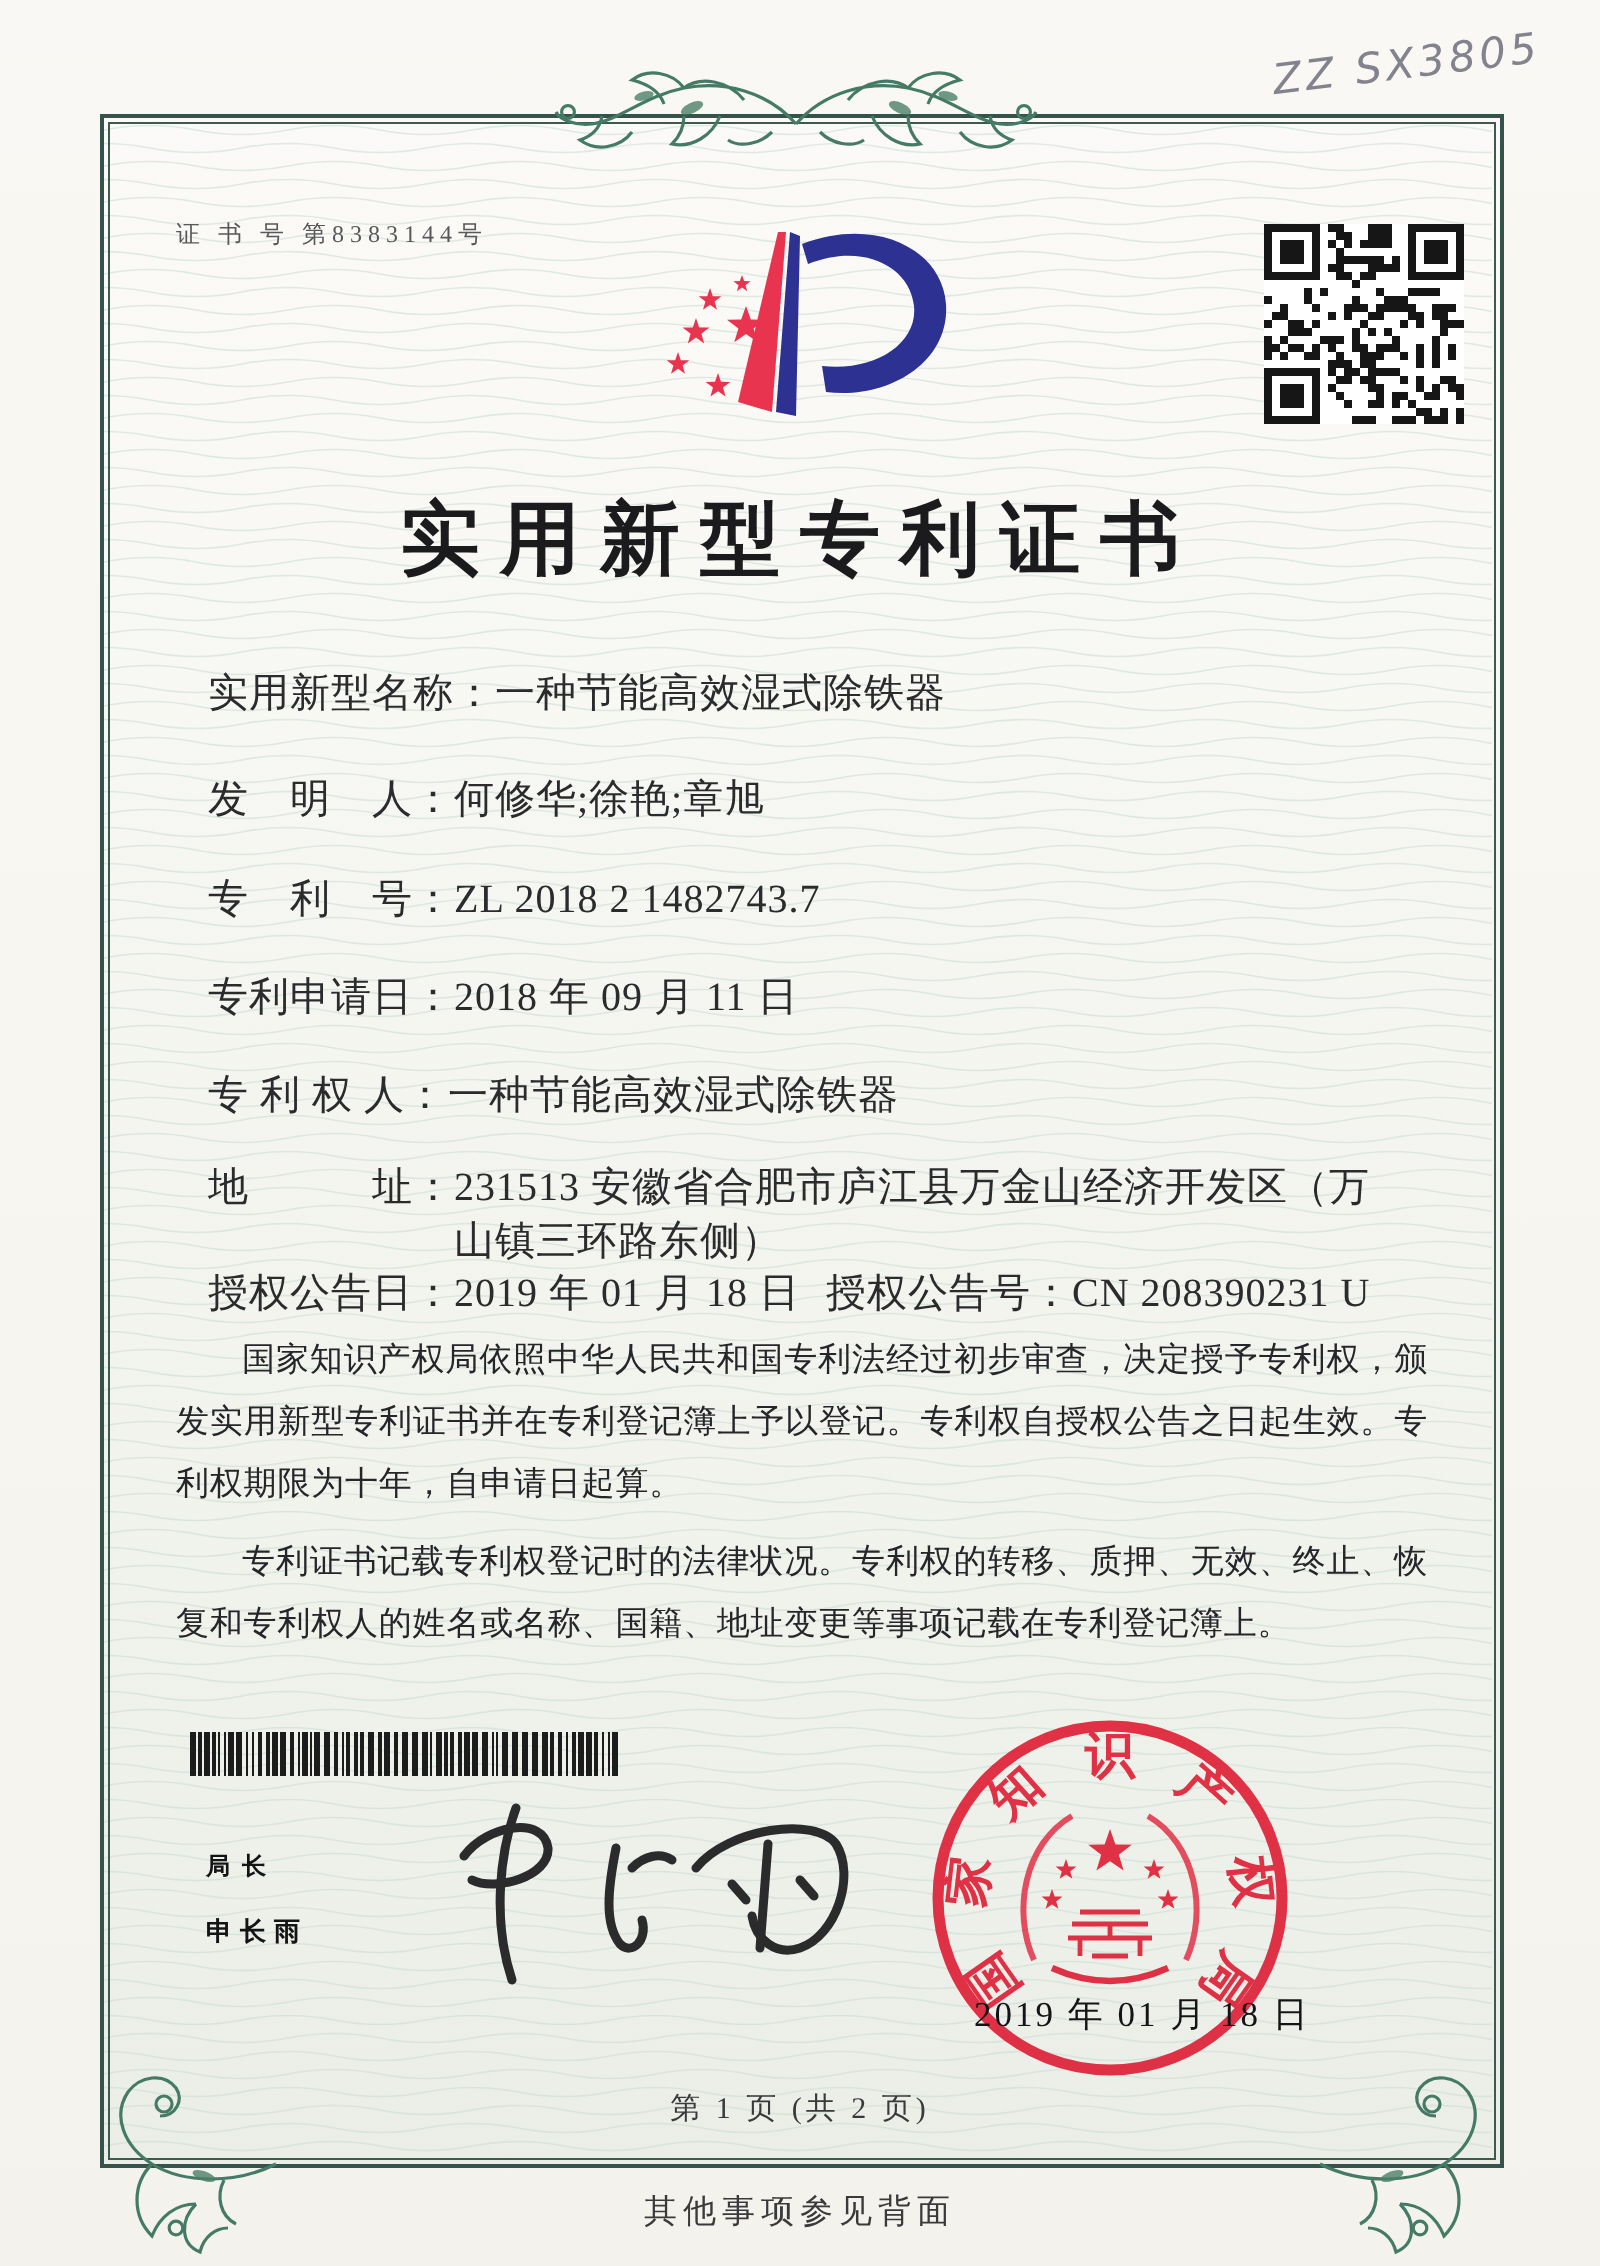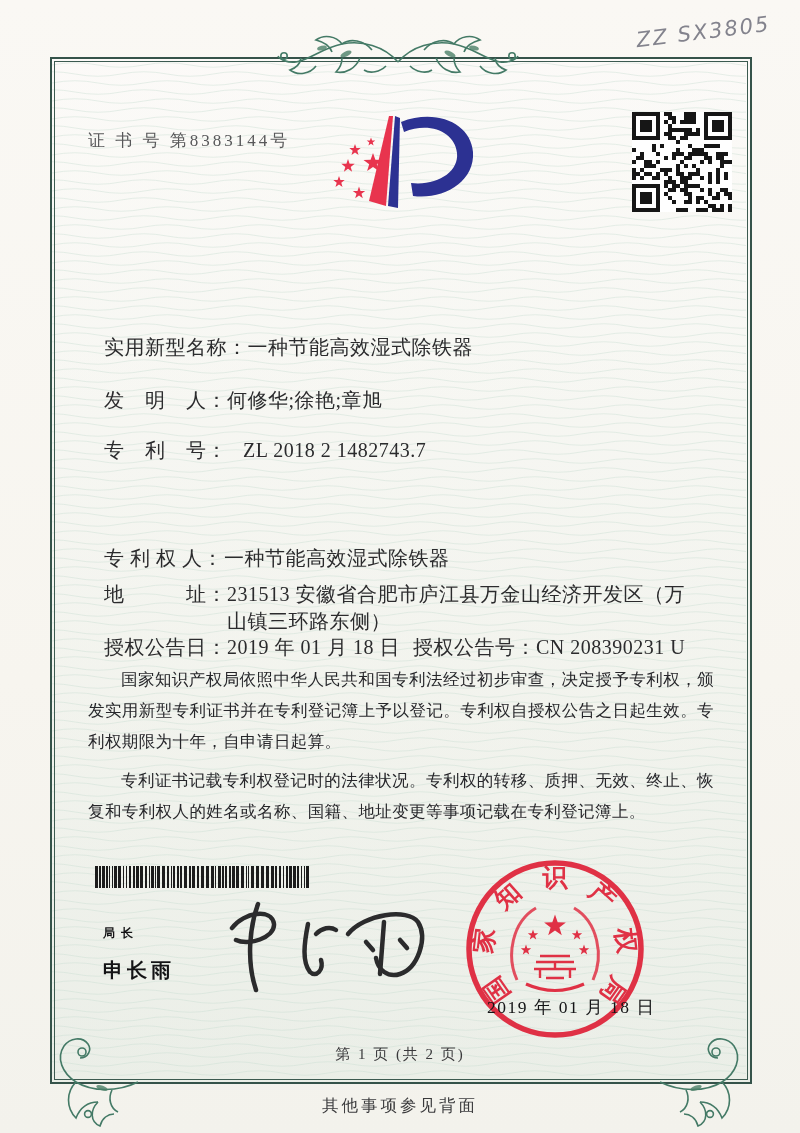--- a/index.html
+++ b/index.html
@@ -12,39 +12,39 @@
   #frame{left:50px;top:57px;width:698px;height:1023px;border:2.5px solid #35534a;
     overflow:hidden;background:linear-gradient(180deg,rgba(255,255,255,.35),rgba(203,224,214,.22));}
   #frame-inner{position:absolute;inset:2px;border:1px solid #3c5a50;}
   #waves{position:absolute;inset:0;}
 
   
   #annotation{left:636px;top:20px;transform:rotate(-7deg);color:#83838d;
     font-family:"DejaVu Sans",sans-serif;font-style:italic;font-size:21px;letter-spacing:2px;}
 
   
-  #cert-no{left:88px;top:129px;font-size:17px;color:#58585a;letter-spacing:3px;}
+  #cert-no{left:88px;top:109px;font-size:12px;color:#58585a;letter-spacing:3px;}
   #title{left:0;right:0;top:242px;text-align:center;font-size:40px;font-weight:700;
     letter-spacing:10px;color:#1b1b1d;}
 
   
   .row{position:absolute;left:104px;width:630px;display:flex;font-size:20px;color:#2b2b2d;line-height:27px;}
   .lbl{flex:0 0 120px;letter-spacing:.5px;white-space:nowrap;}
   .val{letter-spacing:.5px;}
   #row-addr .val{width:475px;}
   #row-grant .gval{flex:0 0 186px;}
 
   
   .para{position:absolute;left:88px;width:626px;font-size:16.5px;line-height:31px;
     color:#26262a;text-align:justify;text-indent:2em;letter-spacing:.4px;}
 
   
   #barcode{left:95px;top:866px;}
   #sig-title{left:103px;top:925px;font-size:12px;color:#141416;letter-spacing:6px;font-weight:600;}
-  #sig-name{left:103px;top:957px;font-size:20px;color:#141416;letter-spacing:4px;font-weight:600;}
+  #sig-name{left:103px;top:957px;font-size:13px;color:#141416;letter-spacing:4px;font-weight:600;}
   #signature{left:212px;top:890px;}
   #seal{left:462px;top:856px;opacity:.93;}
   #seal-date{left:487px;top:995px;font-size:17.5px;color:#141416;letter-spacing:1.5px;z-index:5;}
   #page-num{left:0;right:0;top:1045px;text-align:center;font-size:15px;color:#3a3a3c;letter-spacing:2px;}
   #back-note{left:0;right:0;top:1095px;text-align:center;font-size:16.5px;color:#3a3a3c;letter-spacing:3px;}
 </style>
 </head>
 <body>
 
 <div id="page">
@@ -408,34 +408,39 @@
         <rect x="8" y="8" width="12" height="12" fill="#161616"></rect>
         <rect x="72" y="0" width="28" height="28" fill="#161616"></rect>
         <rect x="76" y="4" width="20" height="20" fill="#fff"></rect>
         <rect x="80" y="8" width="12" height="12" fill="#161616"></rect>
         <rect x="0" y="72" width="28" height="28" fill="#161616"></rect>
         <rect x="4" y="76" width="20" height="20" fill="#fff"></rect>
         <rect x="8" y="80" width="12" height="12" fill="#161616"></rect>
       </svg>
   </div>
 
+  <div id="title" class="abs">实用新型专利证书</div>
 
   <div class="row" style="top:334px;">
     <span class="lbl">实用新型名称：</span>
     <span class="val">一种节能高效湿式除铁器</span>
   </div>
   <div class="row" style="top:387px;">
     <span class="lbl">发　明　人：</span>
     <span class="val">何修华;徐艳;章旭</span>
   </div>
-  <div class="row" style="top:437px;gap:16px;">
+  <div class="row" style="top:437px;">
     <span class="lbl">专　利　号：</span>
     <span class="val">ZL 2018 2 1482743.7</span>
   </div>
-  <div class="row" style="top:535px;margin-top:10px;">
+  <div class="row" style="top:486px;">
+    <span class="lbl">专利申请日：</span>
+    <span class="val">2018 年 09 月 11 日</span>
+  </div>
+  <div class="row" style="top:535px;">
     <span class="lbl">专 利 权 人：</span>
     <span class="val">一种节能高效湿式除铁器</span>
   </div>
   <div class="row" id="row-addr" style="top:581px;">
     <span class="lbl">地　　　址：</span>
     <span class="val">231513 安徽省合肥市庐江县万金山经济开发区（万山镇三环路东侧）</span>
   </div>
   <div class="row" id="row-grant" style="top:634px;">
     <span class="lbl">授权公告日：</span>
     <span class="val gval">2019 年 01 月 18 日</span>

